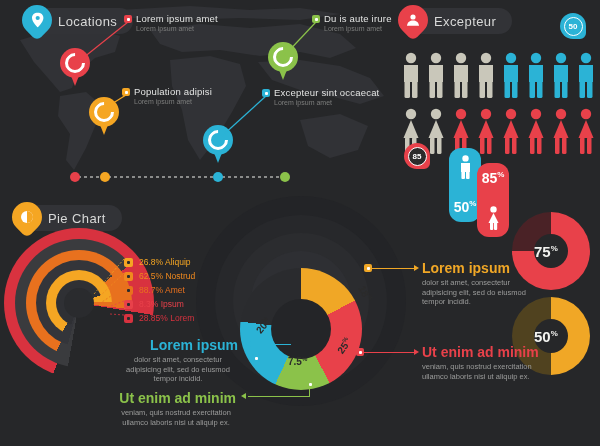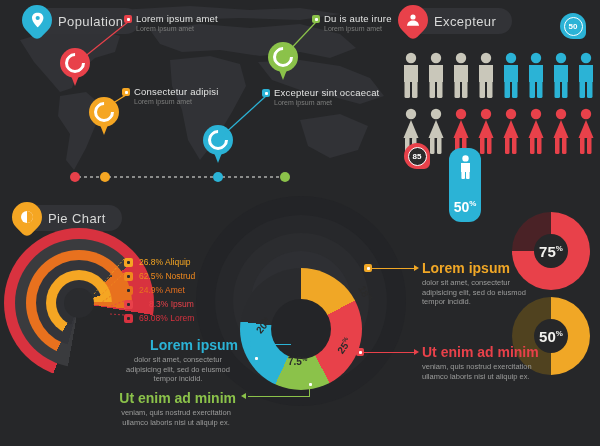--- a/index.html
+++ b/index.html
@@ -53,21 +53,21 @@
 
   .pinbadge{position:absolute;width:26px;height:26px;}
   .pinbadge .bd{width:26px;height:26px;border-radius:50% 50% 6px 50%;
      transform:rotate(0deg);display:flex;align-items:center;justify-content:center;}
   .pinbadge .inner{width:17px;height:17px;border-radius:50%;display:flex;
      align-items:center;justify-content:center;font-size:8px;font-weight:bold;}
 
   
   .donut{position:absolute;width:78px;height:78px;border-radius:50%;}
   .donut .hole{position:absolute;left:22px;top:22px;width:34px;height:34px;
-    border-radius:50%;background:#262729;display:flex;align-items:center;justify-content:center;}
+    border-radius:50%;background:#262729;display:flex;align-items:center;}
   .donut .val{font-size:15px;font-weight:bold;color:#f2f2ef;}
   .donut .val sup{font-size:8px;}
 
   
   .rings{position:absolute;left:4px;top:228px;width:150px;height:150px;}
   .rings .r{position:absolute;border-radius:50%;}
 
   
   .legend{position:absolute;left:124px;top:255px;}
   .legend .row{display:flex;align-items:center;height:14px;}
@@ -122,21 +122,21 @@
   </div>
 
   <div class="hdr" style="left:24px;top:8px;">
     <div class="pin">
       <div class="pinshape" style="background:#2bb3d6;">
         <svg width="13" height="15" viewBox="0 0 13 15" fill="#fff">
           <path d="M6.5 0C3.2 0 .8 2.4.8 5.5c0 4 5.7 9.5 5.7 9.5s5.7-5.5 5.7-9.5C12.2 2.4 9.8 0 6.5 0zm0 7.6a2.1 2.1 0 110-4.2 2.1 2.1 0 010 4.2z"></path>
         </svg>
       </div>
     </div>
-    <span>Population</span>
+    <span>Locations</span>
   </div>
 
   <div class="marker" style="left:60px;top:48px;">
     <div class="tip" style="border-top:18px solid #e8414a;"></div>
     <div class="head" style="background:#e8414a;">
         <div class="ring"></div>
       </div>
   </div>
   <div class="marker" style="left:89px;top:97px;">
     <div class="tip" style="border-top:18px solid #f5a623;"></div>
@@ -165,21 +165,21 @@
   </svg>
 
   <div class="lbl" style="left:136px;top:13px;">
     <div class="sq" style="left:-12px;top:2px;background:#e8414a;"></div>
     <div class="t1">Lorem ipsum amet</div>
     <div class="t2">Lorem ipsum amet</div>
   </div>
 
   <div class="lbl" style="left:134px;top:86px;">
     <div class="sq" style="left:-12px;top:2px;background:#f5a623;"></div>
-    <div class="t1">Consectetur adipisi</div>
+    <div class="t1">Population adipisi</div>
     <div class="t2">Lorem ipsum amet</div>
   </div>
 
   <div class="lbl" style="left:274px;top:87px;">
     <div class="sq" style="left:-12px;top:2px;background:#2bb3d6;"></div>
     <div class="t1">Excepteur sint occaecat</div>
     <div class="t2">Lorem ipsum amet</div>
   </div>
 
   <div class="lbl" style="left:324px;top:13px;">
@@ -336,20 +336,29 @@
   <div class="card" style="left:449px;top:148px;width:32px;height:60px;background:#2bb3d6;">
     <svg width="15" height="24" viewBox="0 0 15 24" fill="#fff">
       <circle cx="7.5" cy="3.4" r="3.2"></circle>
         <path d="M3 8h9v9H3z"></path>
         <rect x="3.4" y="16" width="3.6" height="8" rx="1"></rect>
         <rect x="8" y="16" width="3.6" height="8" rx="1"></rect>
     </svg>
     <div class="pct"><span>50</span><sup>%</sup></div>
   </div>
 
+  <div class="card" style="left:477px;top:163px;width:32px;height:60px;background:#e8414a;flex-direction:column-reverse;">
+    <svg width="15" height="24" viewBox="0 0 15 24" fill="#fff">
+      <circle cx="7.5" cy="3.4" r="3.2"></circle>
+        <path d="M7.5 7 L12.5 17 H2.5 Z"></path>
+        <rect x="4" y="16" width="3.2" height="8" rx="1"></rect>
+        <rect x="8" y="16" width="3.2" height="8" rx="1"></rect>
+    </svg>
+    <div class="pct"><span>85</span><sup>%</sup></div>
+  </div>
 
   <div class="donut" style="left:512px;top:212px;
        background:conic-gradient(#e8414a 0% 75%, #4a2226 75% 100%);">
     <div class="hole">
         <div class="val"><span>75</span><sup>%</sup></div>
       </div>
   </div>
   <div class="donut" style="left:512px;top:297px;
        background:conic-gradient(#f0a726 0% 50%, #50421f 50% 100%);">
     <div class="hole">
@@ -389,29 +398,29 @@
     <div class="row">
       <div class="bx" style="background:#f5a623;"></div>
       <div class="tx" style="color:#f5a623;">26.8% Aliquip</div>
     </div>
     <div class="row">
       <div class="bx" style="background:#f08a1e;"></div>
       <div class="tx" style="color:#f08a1e;">62.5% Nostrud</div>
     </div>
     <div class="row">
       <div class="bx" style="background:#e8711e;"></div>
-      <div class="tx" style="color:#e8711e;">24.9% Amet</div>
+      <div class="tx" style="color:#e8711e;">88.7% Amet</div>
     </div>
     <div class="row">
       <div class="bx" style="background:#e8414a;"></div>
-      <div class="tx" style="color:#e8414a;margin-left:10px;">8.3% Ipsum</div>
+      <div class="tx" style="color:#e8414a;">8.3% Ipsum</div>
     </div>
     <div class="row">
       <div class="bx" style="background:#d8323f;"></div>
-      <div class="tx" style="color:#d8323f;">69.08% Lorem</div>
+      <div class="tx" style="color:#d8323f;">28.85% Lorem</div>
     </div>
   </div>
 
   <svg style="position:absolute;left:80px;top:250px;width:60px;height:90px;pointer-events:none;">
     <line x1="44" y1="9" x2="14" y2="44" stroke="#f5a623" stroke-width=".8" stroke-dasharray="2 2"></line>
     <line x1="44" y1="23" x2="18" y2="48" stroke="#f08a1e" stroke-width=".8" stroke-dasharray="2 2"></line>
     <line x1="44" y1="37" x2="22" y2="52" stroke="#e8711e" stroke-width=".8" stroke-dasharray="2 2"></line>
     <line x1="44" y1="51" x2="26" y2="58" stroke="#e8414a" stroke-width=".8" stroke-dasharray="2 2"></line>
     <line x1="44" y1="65" x2="30" y2="64" stroke="#d8323f" stroke-width=".8" stroke-dasharray="2 2"></line>
   </svg>

